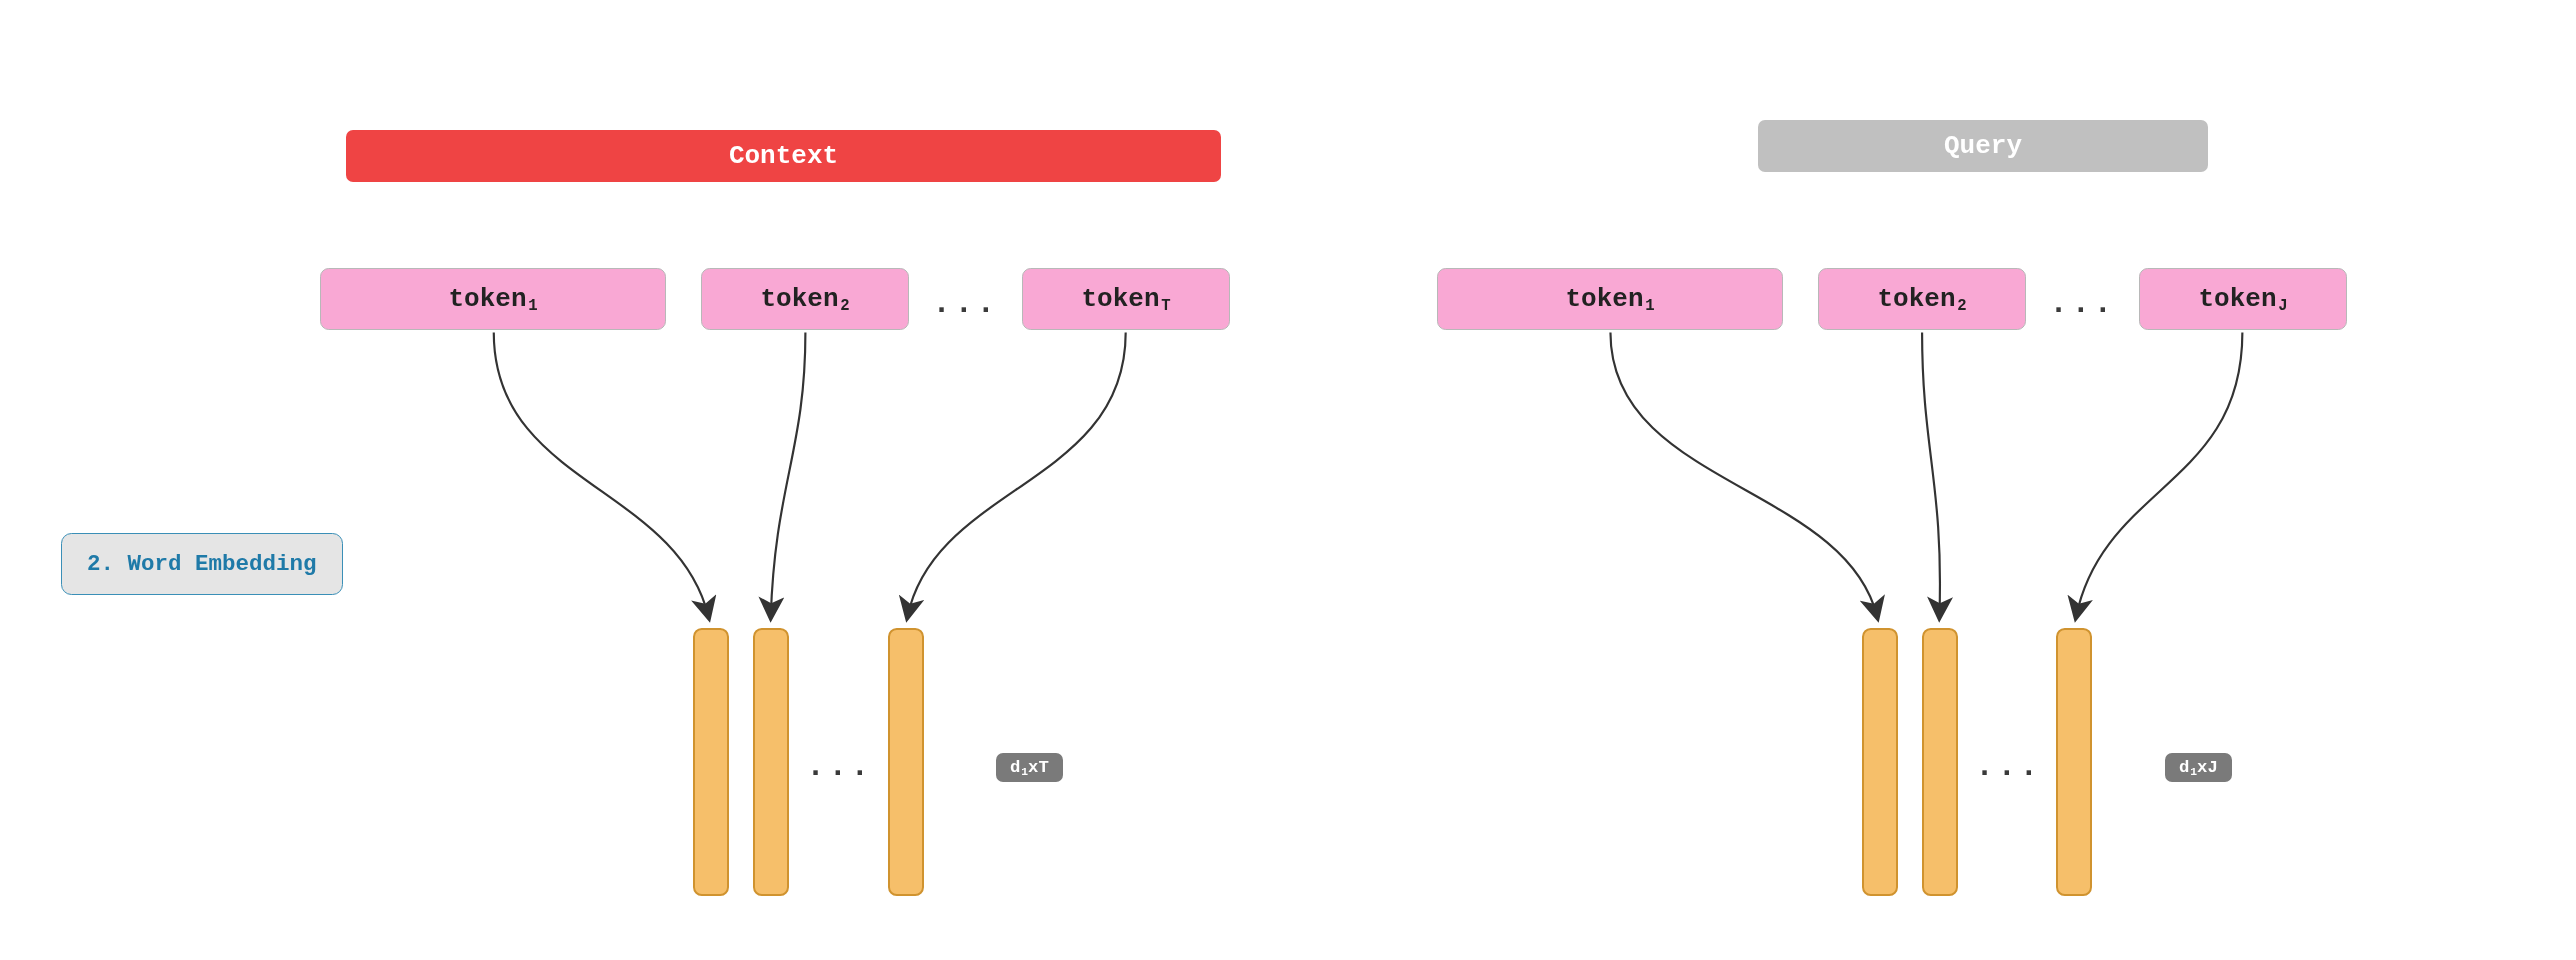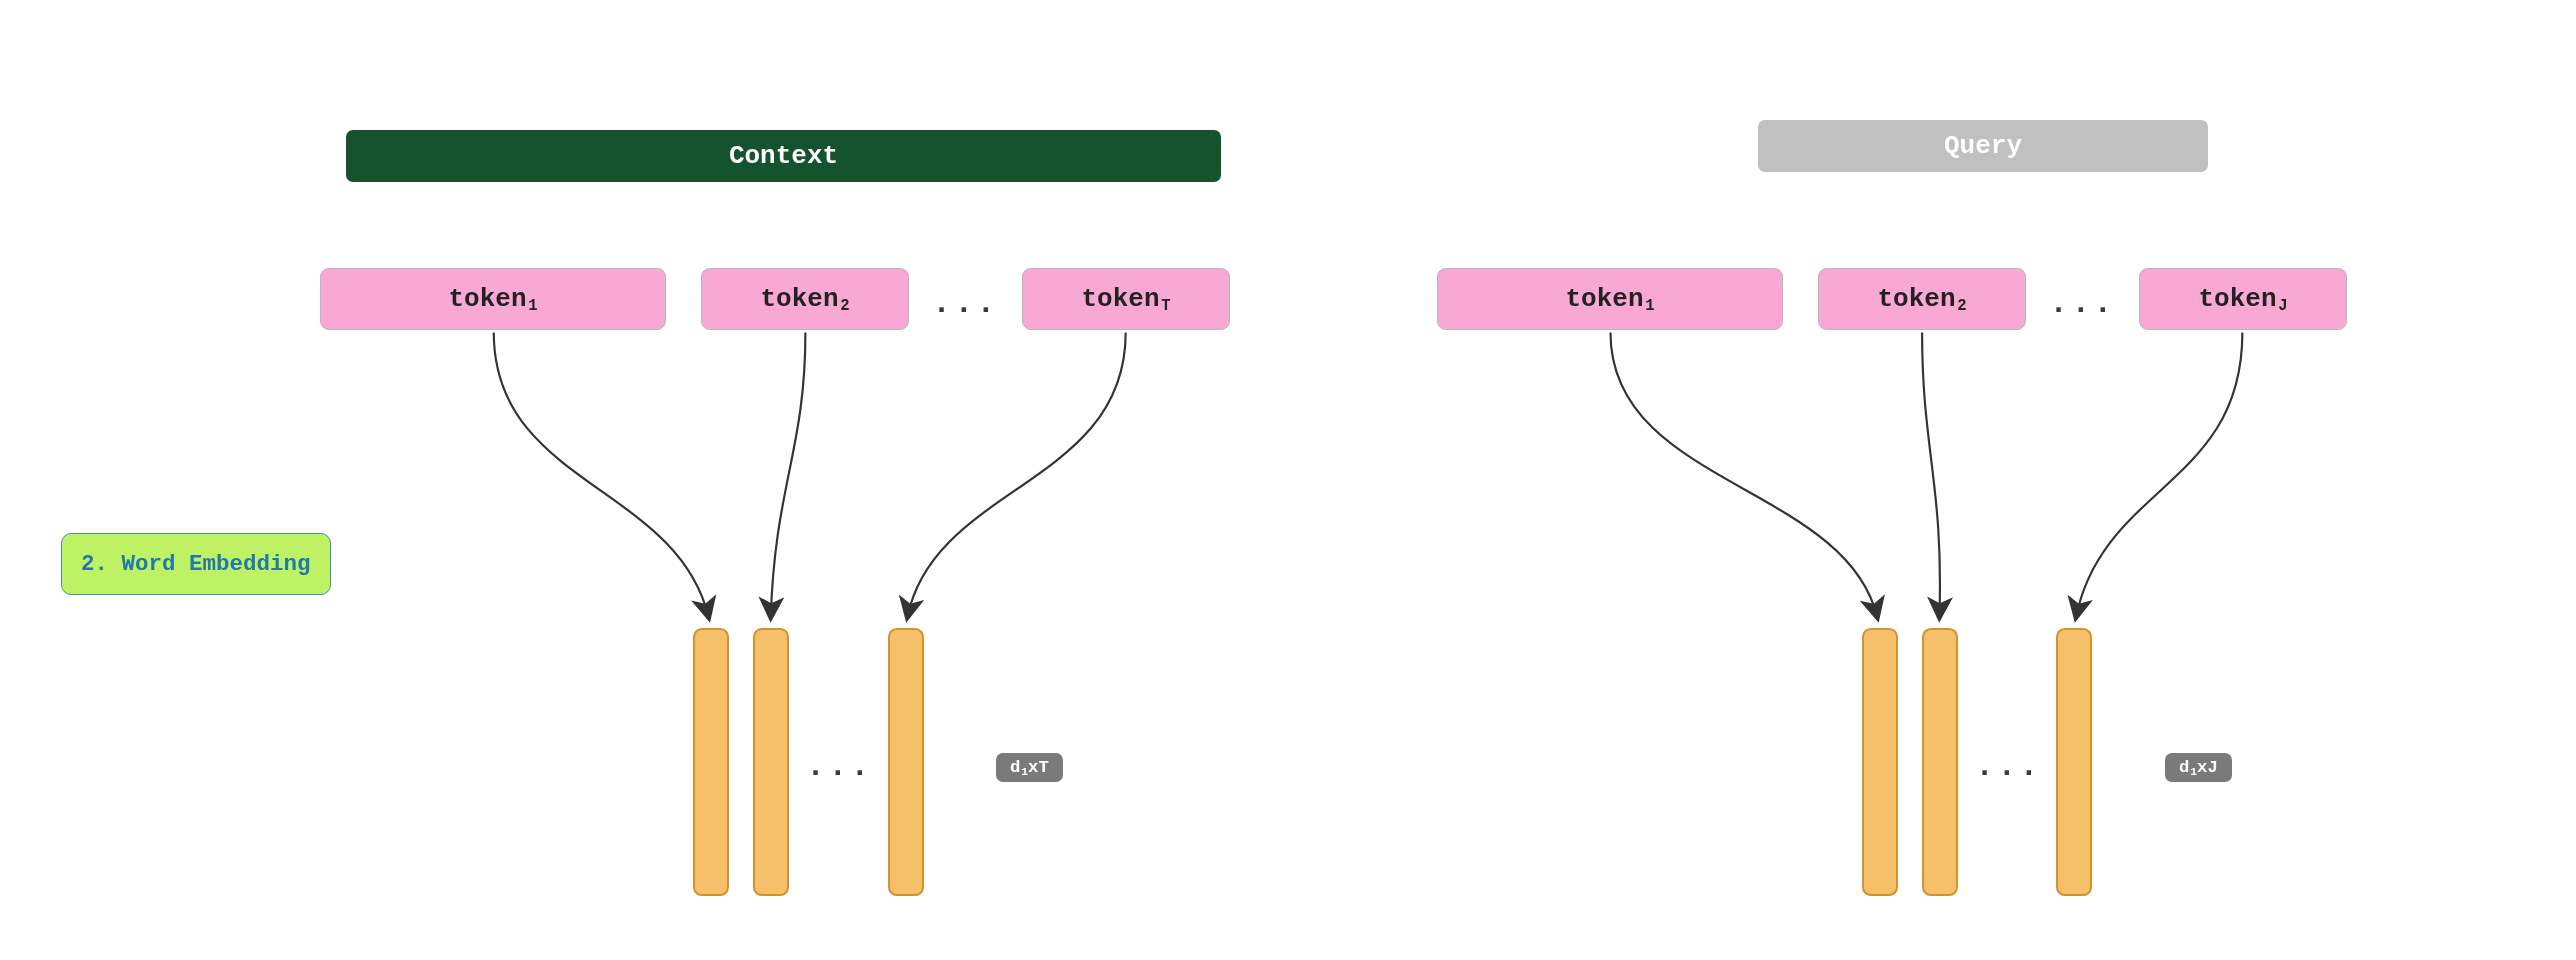--- a/index.html
+++ b/index.html
@@ -21,45 +21,45 @@
     align-items: center;
     justify-content: center;
   }
   .header-box {
     height: 52px;
     color: #ffffff;
     font-weight: bold;
     font-size: 26px;
     border-radius: 7px;
   }
-  .context-header { background: #14532d; }
+  .context-header { background: #ef4444; }
   .query-header { background: #c0c0c0; }
   .token-box {
     height: 62px;
     background: #f9a8d4;
     border: 1.7px solid #b8b8b8;
     font-size: 26px;
     font-weight: bold;
     color: #222;
   }
   .token-box .sub {
     font-size: 15.6px;
     font-weight: bold;
     position: relative;
     top: 7px;
     margin-left: 1.7px;
   }
   .step-label {
     border: 1.7px solid #3a8fb7;
     color: #1f7aa8;
-    background: #bef264;
+    background: #e5e5e5;
     font-weight: bold;
     font-size: 22.5px;
     border-radius: 10.4px;
-    padding: 0 19px;
+    padding: 0 25px;
   }
   .embed-bar {
     position: absolute;
     width: 36px;
     height: 268px;
     background: #f6bf6a;
     border: 2.2px solid #d0932f;
     border-radius: 8.7px;
     box-sizing: border-box;
   }

